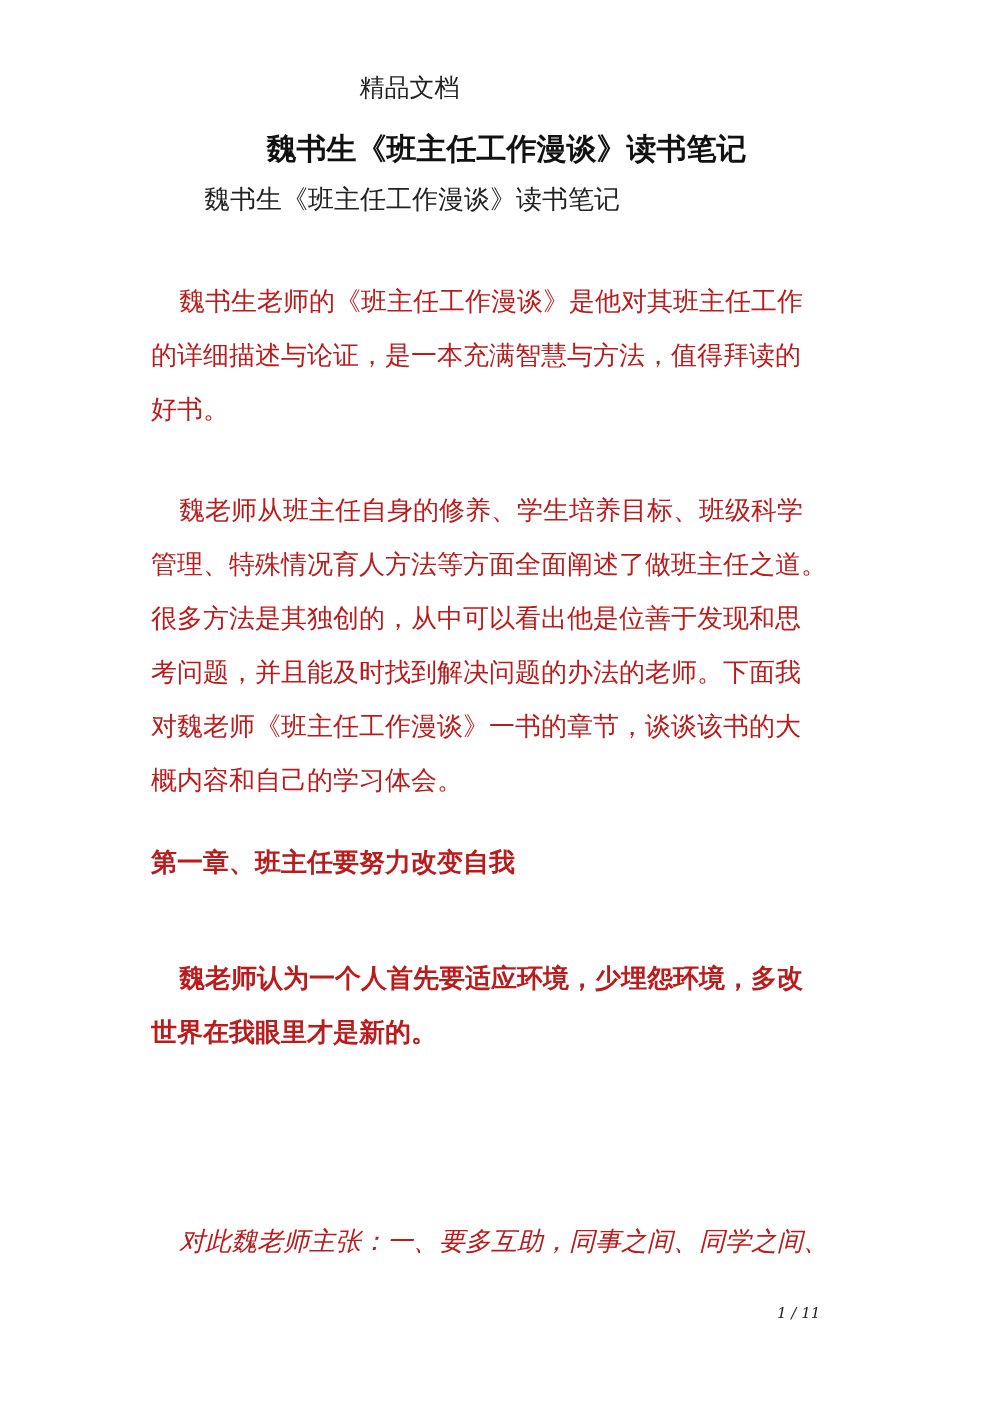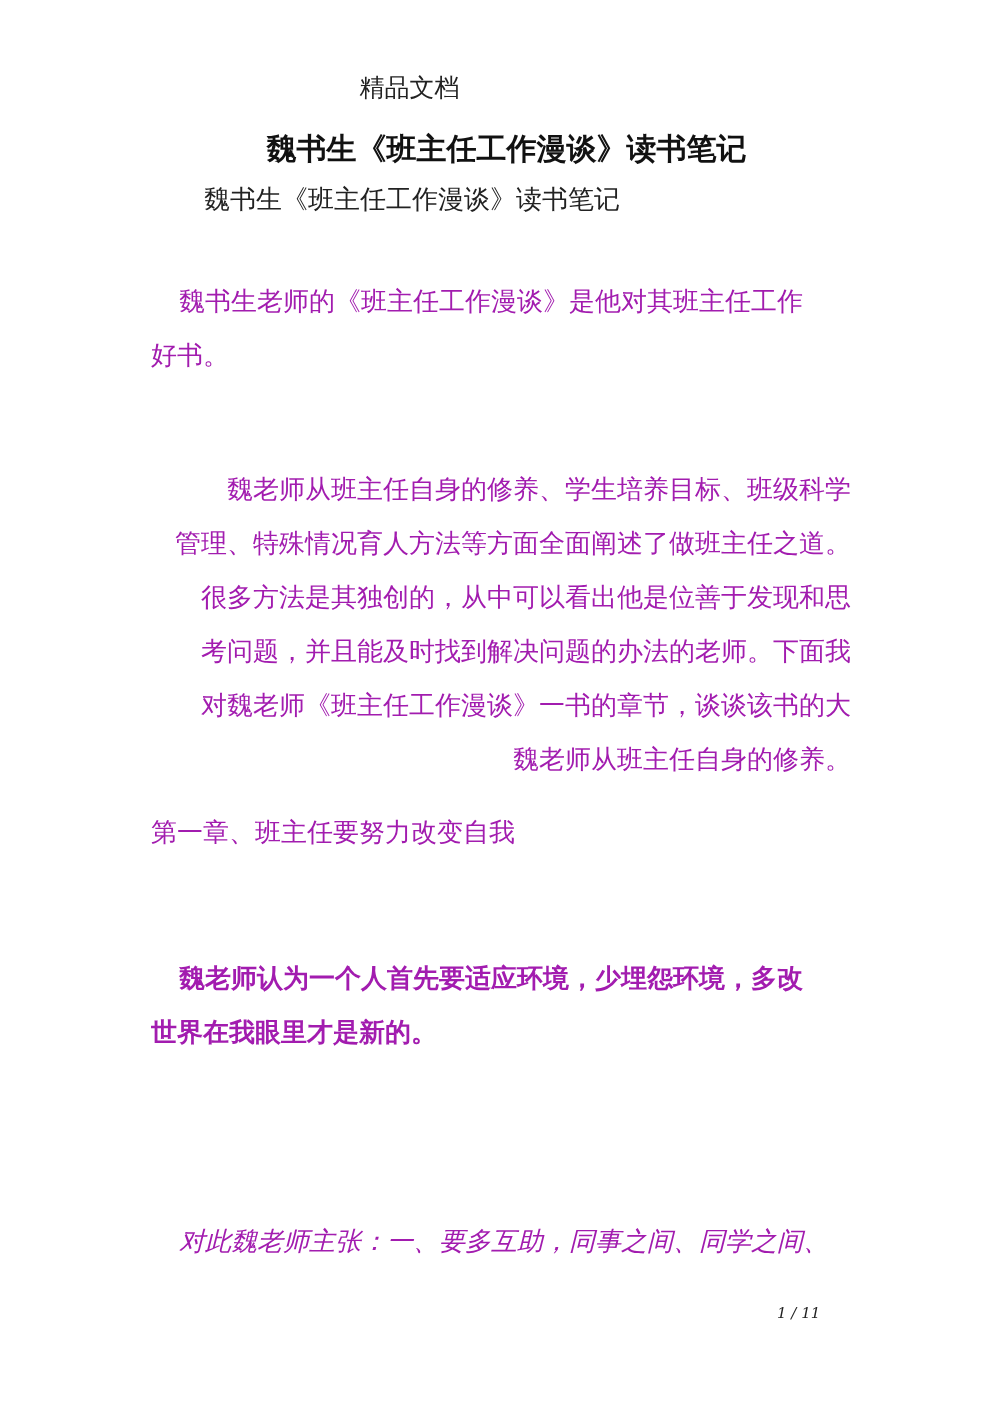--- a/index.html
+++ b/index.html
@@ -44,21 +44,21 @@
       line-height: 34px;
       color: #222222;
       white-space: nowrap;
     }
     .body-text {
       position: absolute;
       left: 151px;
       width: 700px;
       font-size: 26px;
       line-height: 54px;
-      color: #a21caf;
+      color: #b91c1c;
     }
     .line {
       display: block;
       white-space: nowrap;
       height: 54px;
     }
     .indent {
       padding-left: 28px;
     }
     .page-number {
@@ -77,33 +77,34 @@
 <div>
 
   <div class="header-label">精品文档</div>
 
   <div class="doc-title">魏书生《班主任工作漫谈》读书笔记</div>
 
   <div class="doc-subtitle">魏书生《班主任工作漫谈》读书笔记</div>
 
   <div class="body-text" style="top: 274px;">
     <span class="line indent">魏书生老师的《班主任工作漫谈》是他对其班主任工作</span>
+    <span class="line">的详细描述与论证，是一本充满智慧与方法，值得拜读的</span>
     <span class="line">好书。</span>
   </div>
 
-  <div class="body-text" style="top: 462px; text-align: right;">
+  <div class="body-text" style="top: 483px;">
     <span class="line indent">魏老师从班主任自身的修养、学生培养目标、班级科学</span>
     <span class="line">管理、特殊情况育人方法等方面全面阐述了做班主任之道。</span>
     <span class="line">很多方法是其独创的，从中可以看出他是位善于发现和思</span>
     <span class="line">考问题，并且能及时找到解决问题的办法的老师。下面我</span>
     <span class="line">对魏老师《班主任工作漫谈》一书的章节，谈谈该书的大</span>
-    <span class="line">魏老师从班主任自身的修养。</span>
+    <span class="line">概内容和自己的学习体会。</span>
   </div>
 
-  <div class="body-text" style="top: 805px;">
+  <div class="body-text" style="top: 835px; font-weight: bold;">
     <span class="line">第一章、班主任要努力改变自我</span>
   </div>
 
   <div class="body-text" style="top: 951px; font-weight: bold;">
     <span class="line indent">魏老师认为一个人首先要适应环境，少埋怨环境，多改</span>
     <span class="line">世界在我眼里才是新的。</span>
   </div>
 
   <div class="body-text" style="top: 1214px; font-style: italic;">
     <span class="line indent">对此魏老师主张：一、要多互助，同事之间、同学之间、</span>

